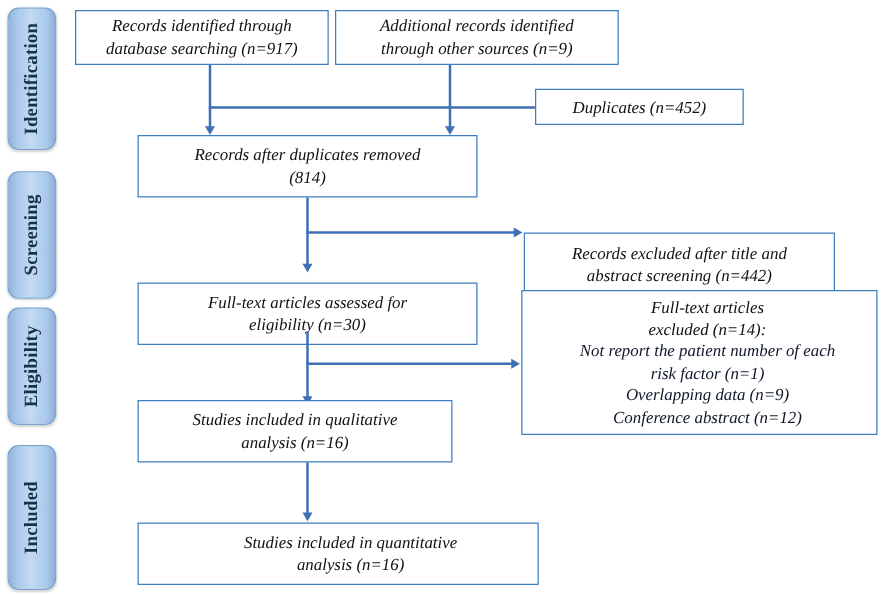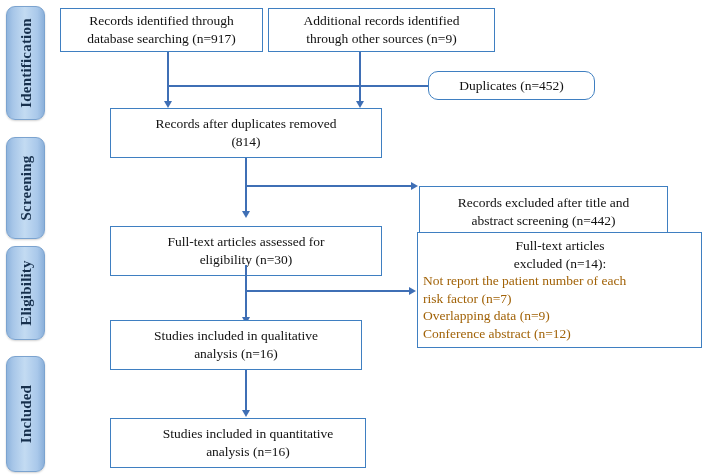--- a/index.html
+++ b/index.html
@@ -40,49 +40,51 @@
 
   
   .box {
     position: absolute;
     border: 1.6px solid #3f7fc1;
     background: #ffffff;
     box-sizing: border-box;
     display: flex;
     align-items: center;
     justify-content: center;
+    font-style: italic;
   }
   .box-text {
     font-size: 13.5px;
     line-height: 1.32;
     color: #111111;
     text-align: center;
     padding: 0 6px;
     white-space: pre-line;
   }
   .box.excl-list {
     align-items: flex-start;
     justify-content: flex-start;
+    padding-left: 12px;
   }
   .excl-inner {
     padding: 4px 4px 0 5px;
     width: 100%;
   }
   .excl-head {
     font-size: 13.5px;
     line-height: 1.3;
     text-align: center;
     color: #111111;
     white-space: pre-line;
   }
   .excl-item {
     font-size: 13.5px;
     line-height: 1.3;
-    text-align: left;
-    color: #a16207;
+    text-align: center;
+    color: #0f172a;
   }
 
   
   .line-v, .line-h {
     position: absolute;
     background: #3f6fb5;
   }
   .line-v { width: 1.8px; }
   .line-h { height: 1.8px; }
 
@@ -133,21 +135,21 @@
   </div>
 
   <div class="line-v" style="left:167px; top:52px; height:50px;"></div>
   <div class="arrow-down" style="left:163.5px; top:101px;"></div>
 
   <div class="line-v" style="left:359px; top:52px; height:50px;"></div>
   <div class="arrow-down" style="left:355.5px; top:101px;"></div>
 
   <div class="line-h" style="left:167px; top:85px; width:262px;"></div>
 
-  <div class="box" style="left:428px; top:71px; width:167px; height:29px;border-radius:10px;">
+  <div class="box" style="left:428px; top:71px; width:167px; height:29px;">
     <div class="box-text">Duplicates (n=452)</div>
   </div>
 
   <div class="box" style="left:110px; top:108px; width:272px; height:50px;">
     <div class="box-text">Records after duplicates removed
 (814)</div>
   </div>
 
   <div class="line-v" style="left:245px; top:158px; width:1.8px; height:54px;"></div>
   <div class="arrow-down" style="left:241.5px; top:211px;"></div>
@@ -169,32 +171,32 @@
   <div class="arrow-down" style="left:241.5px; top:317px;"></div>
 
   <div class="line-h" style="left:245px; top:290px; width:166px;"></div>
   <div class="arrow-right" style="left:409px; top:286.5px;"></div>
 
   <div class="box excl-list" style="left:417px; top:232px; width:285px; height:116px;">
     <div class="excl-inner">
       <div class="excl-head">Full-text articles
 excluded (n=14):</div>
       <div class="excl-item">Not report the patient number of each</div>
-      <div class="excl-item">risk factor (n=7)</div>
+      <div class="excl-item">risk factor (n=1)</div>
       <div class="excl-item">Overlapping data (n=9)</div>
       <div class="excl-item">Conference abstract (n=12)</div>
     </div>
   </div>
 
   <div class="box" style="left:110px; top:320px; width:252px; height:50px;">
     <div class="box-text">Studies included in qualitative
 analysis (n=16)</div>
   </div>
 
   <div class="line-v" style="left:245px; top:370px; height:41px;"></div>
   <div class="arrow-down" style="left:241.5px; top:410px;"></div>
 
-  <div class="box" style="left:110px; top:418px; width:256px; height:50px;padding-left:20px;">
+  <div class="box" style="left:110px; top:418px; width:321px; height:50px;padding-left:20px;">
     <div class="box-text">Studies included in quantitative
 analysis (n=16)</div>
   </div>
 
 </div>
 
 </body></html>

